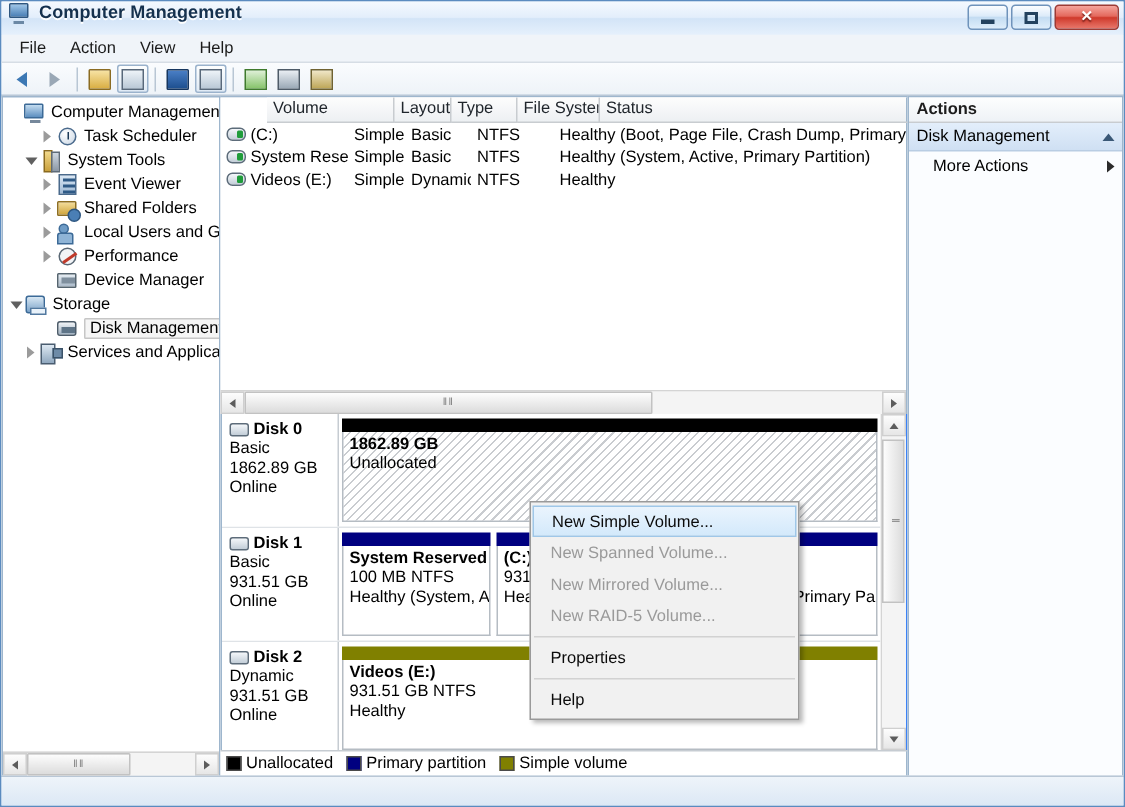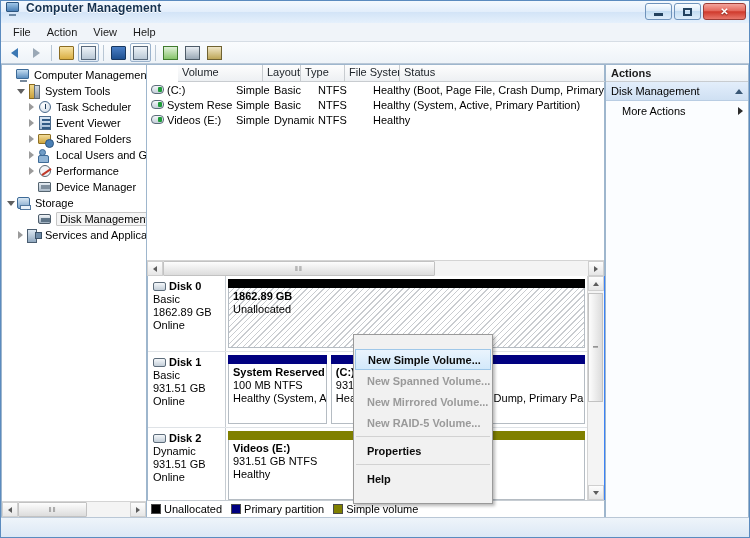--- a/index.html
+++ b/index.html
@@ -227,24 +227,24 @@
   .caret-up { width:0;height:0;border-left:4px solid transparent;border-right:4px solid transparent;border-bottom:5px solid #3a5876;}
   .caret-right { width:0;height:0;border-top:4px solid transparent;border-bottom:4px solid transparent;border-left:5px solid #2b2b2b;}
   
   .statusbar {
     height: 20px; flex: 0 0 20px;
     background: linear-gradient(180deg,#eef4fa,#dce8f5);
     border-top: 1px solid #b9c7d6;
   }
   
   .ctx {
-    position: absolute; left: 352px; top: 333px; width: 140px;
+    position: absolute; left: 352px; top: 333px; width: 180px;
     background: #f1f1f1; border: 1px solid #9a9a9a;
     box-shadow: 2px 2px 3px rgba(0,0,0,.28);
-    padding: 14px 0; z-index: 50; font-weight: bold;
+    padding: 2px 0; z-index: 50;
   }
   .ctx-item {
     height: 21px; display: flex; align-items: center; padding-left: 13px;
     font-size: 11px; color: #0b0b0b; white-space: nowrap;
   }
   .ctx-item.disabled { color: #9a9a9a; }
   .ctx-item.hl {
     background: linear-gradient(180deg,#eaf4fd,#d3e9fb);
     border: 1px solid #9fc7e8; height: 21px; margin: 0 1px; padding-left: 12px;
   }
@@ -318,37 +318,37 @@
 
     <div class="treepane">
       <div class="tree" id="tree">
           <div class="tnode" style="padding-left: 2px;">
             <span class="tw"></span>
             <span class="ticon">
               <span class="ico-computer"></span>
             </span>
             <span class="tlabel">Computer Management (Local</span>
           </div>
+          <div class="tnode" style="padding-left: 24px;">
+            <span class="tw">
+              <span class="tri-e"></span>
+            </span>
+            <span class="ticon">
+              <span class="ico-clock"></span>
+            </span>
+            <span class="tlabel">Task Scheduler</span>
+          </div>
           <div class="tnode" style="padding-left: 13px;">
             <span class="tw">
               <span class="tri-c"></span>
             </span>
             <span class="ticon">
               <span class="ico-tools"></span>
             </span>
             <span class="tlabel">System Tools</span>
-          </div>
-          <div class="tnode" style="padding-left: 24px;">
-            <span class="tw">
-              <span class="tri-e"></span>
-            </span>
-            <span class="ticon">
-              <span class="ico-clock"></span>
-            </span>
-            <span class="tlabel">Task Scheduler</span>
           </div>
           <div class="tnode" style="padding-left: 24px;">
             <span class="tw">
               <span class="tri-e"></span>
             </span>
             <span class="ticon">
               <span class="ico-event"></span>
             </span>
             <span class="tlabel">Event Viewer</span>
           </div>

